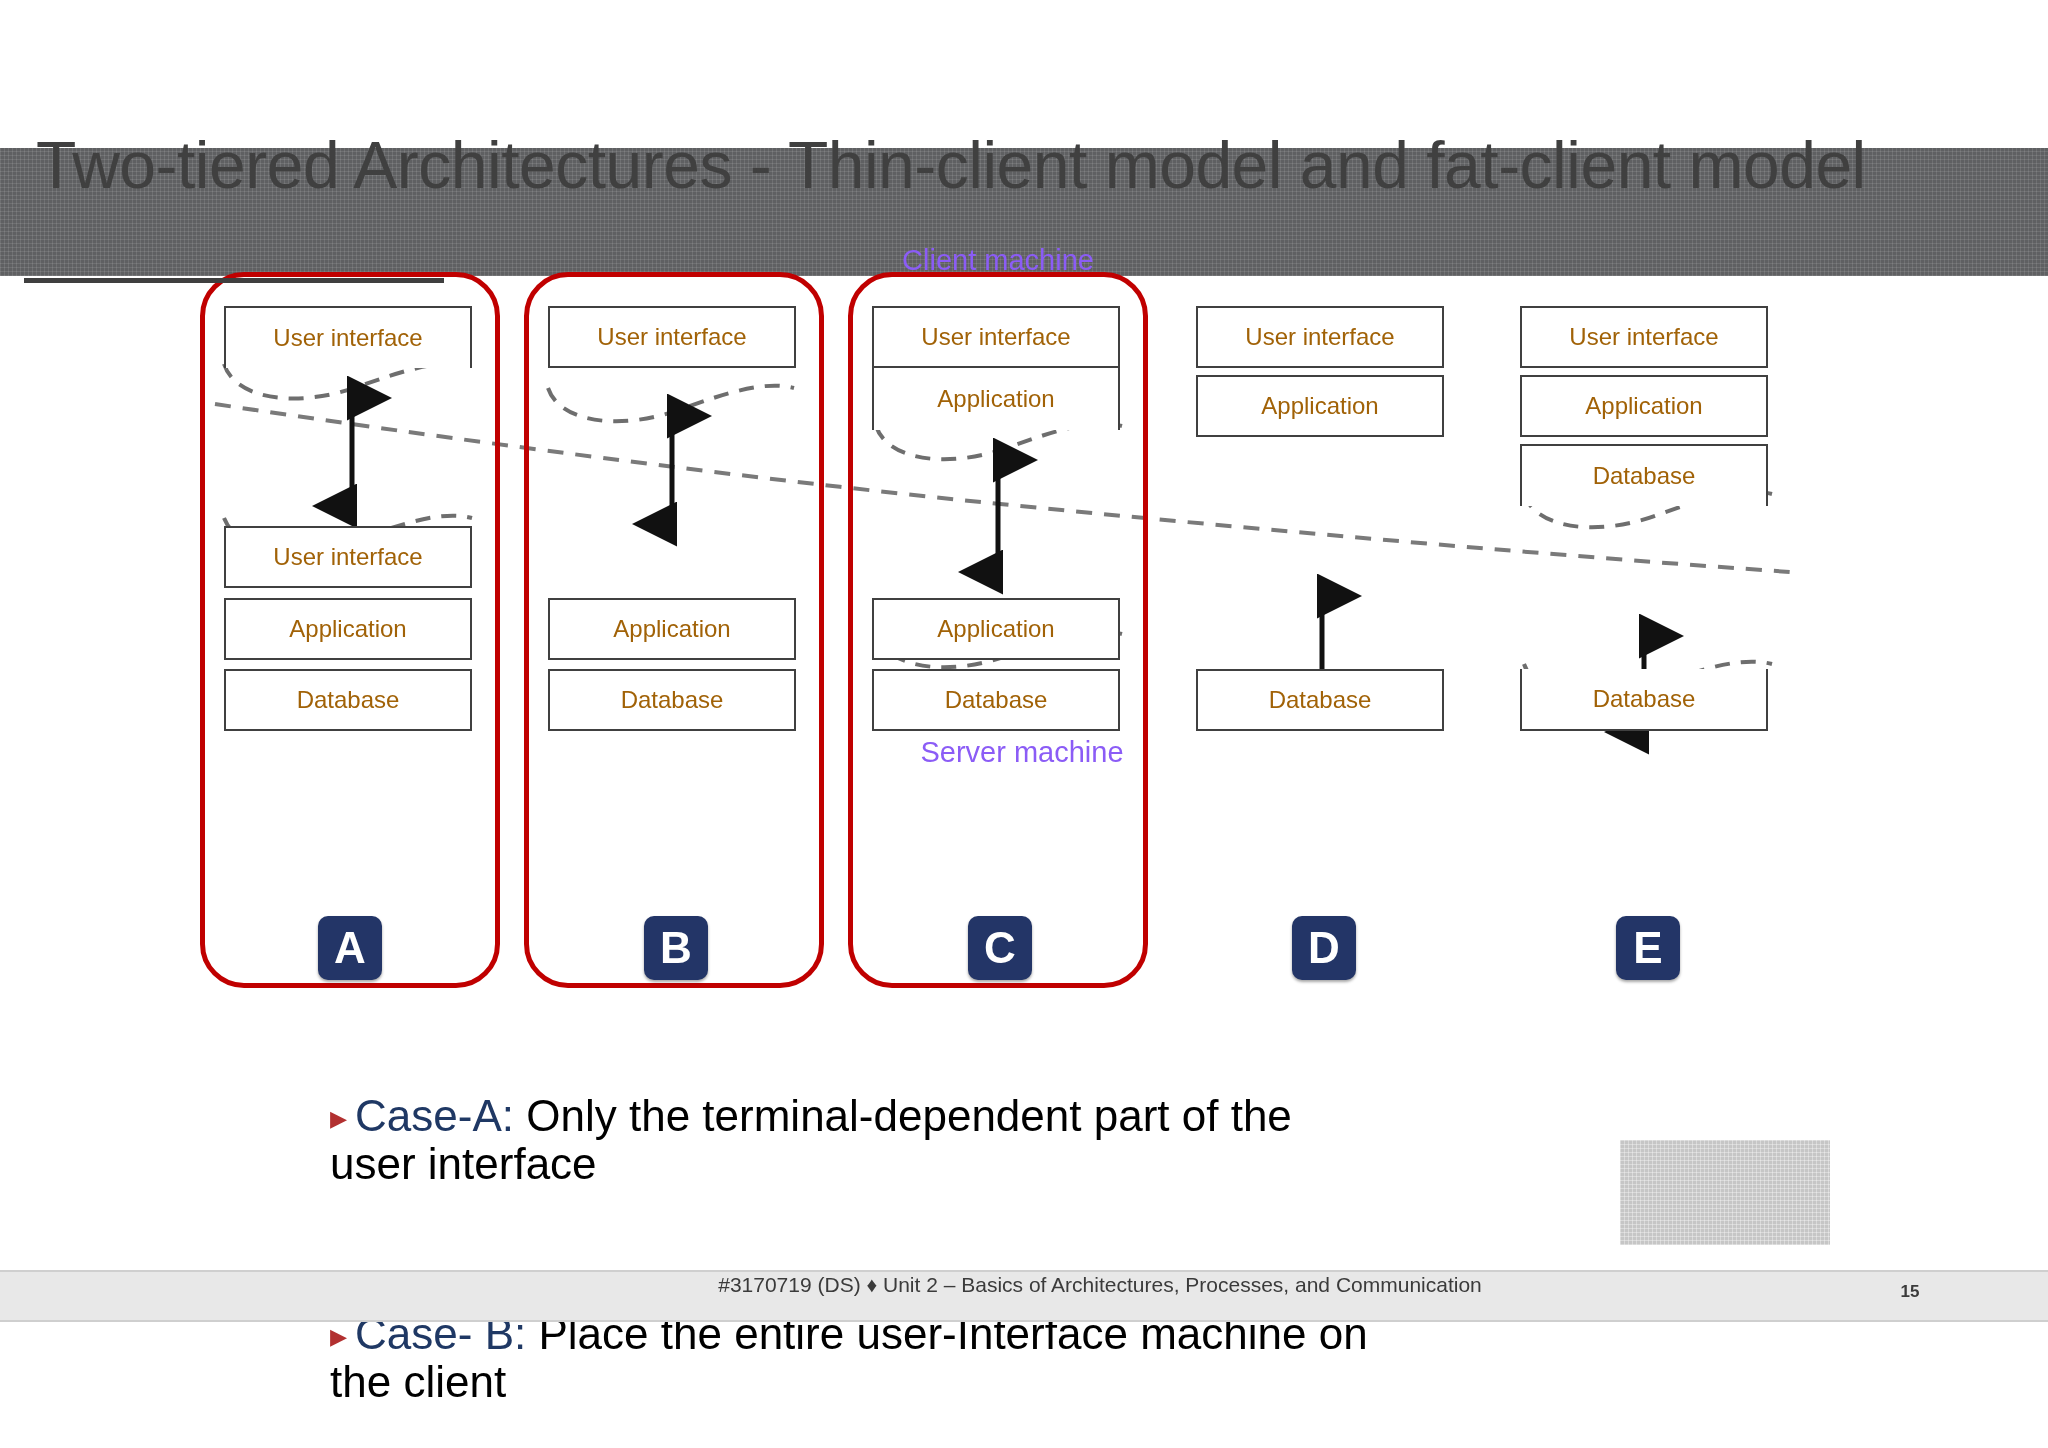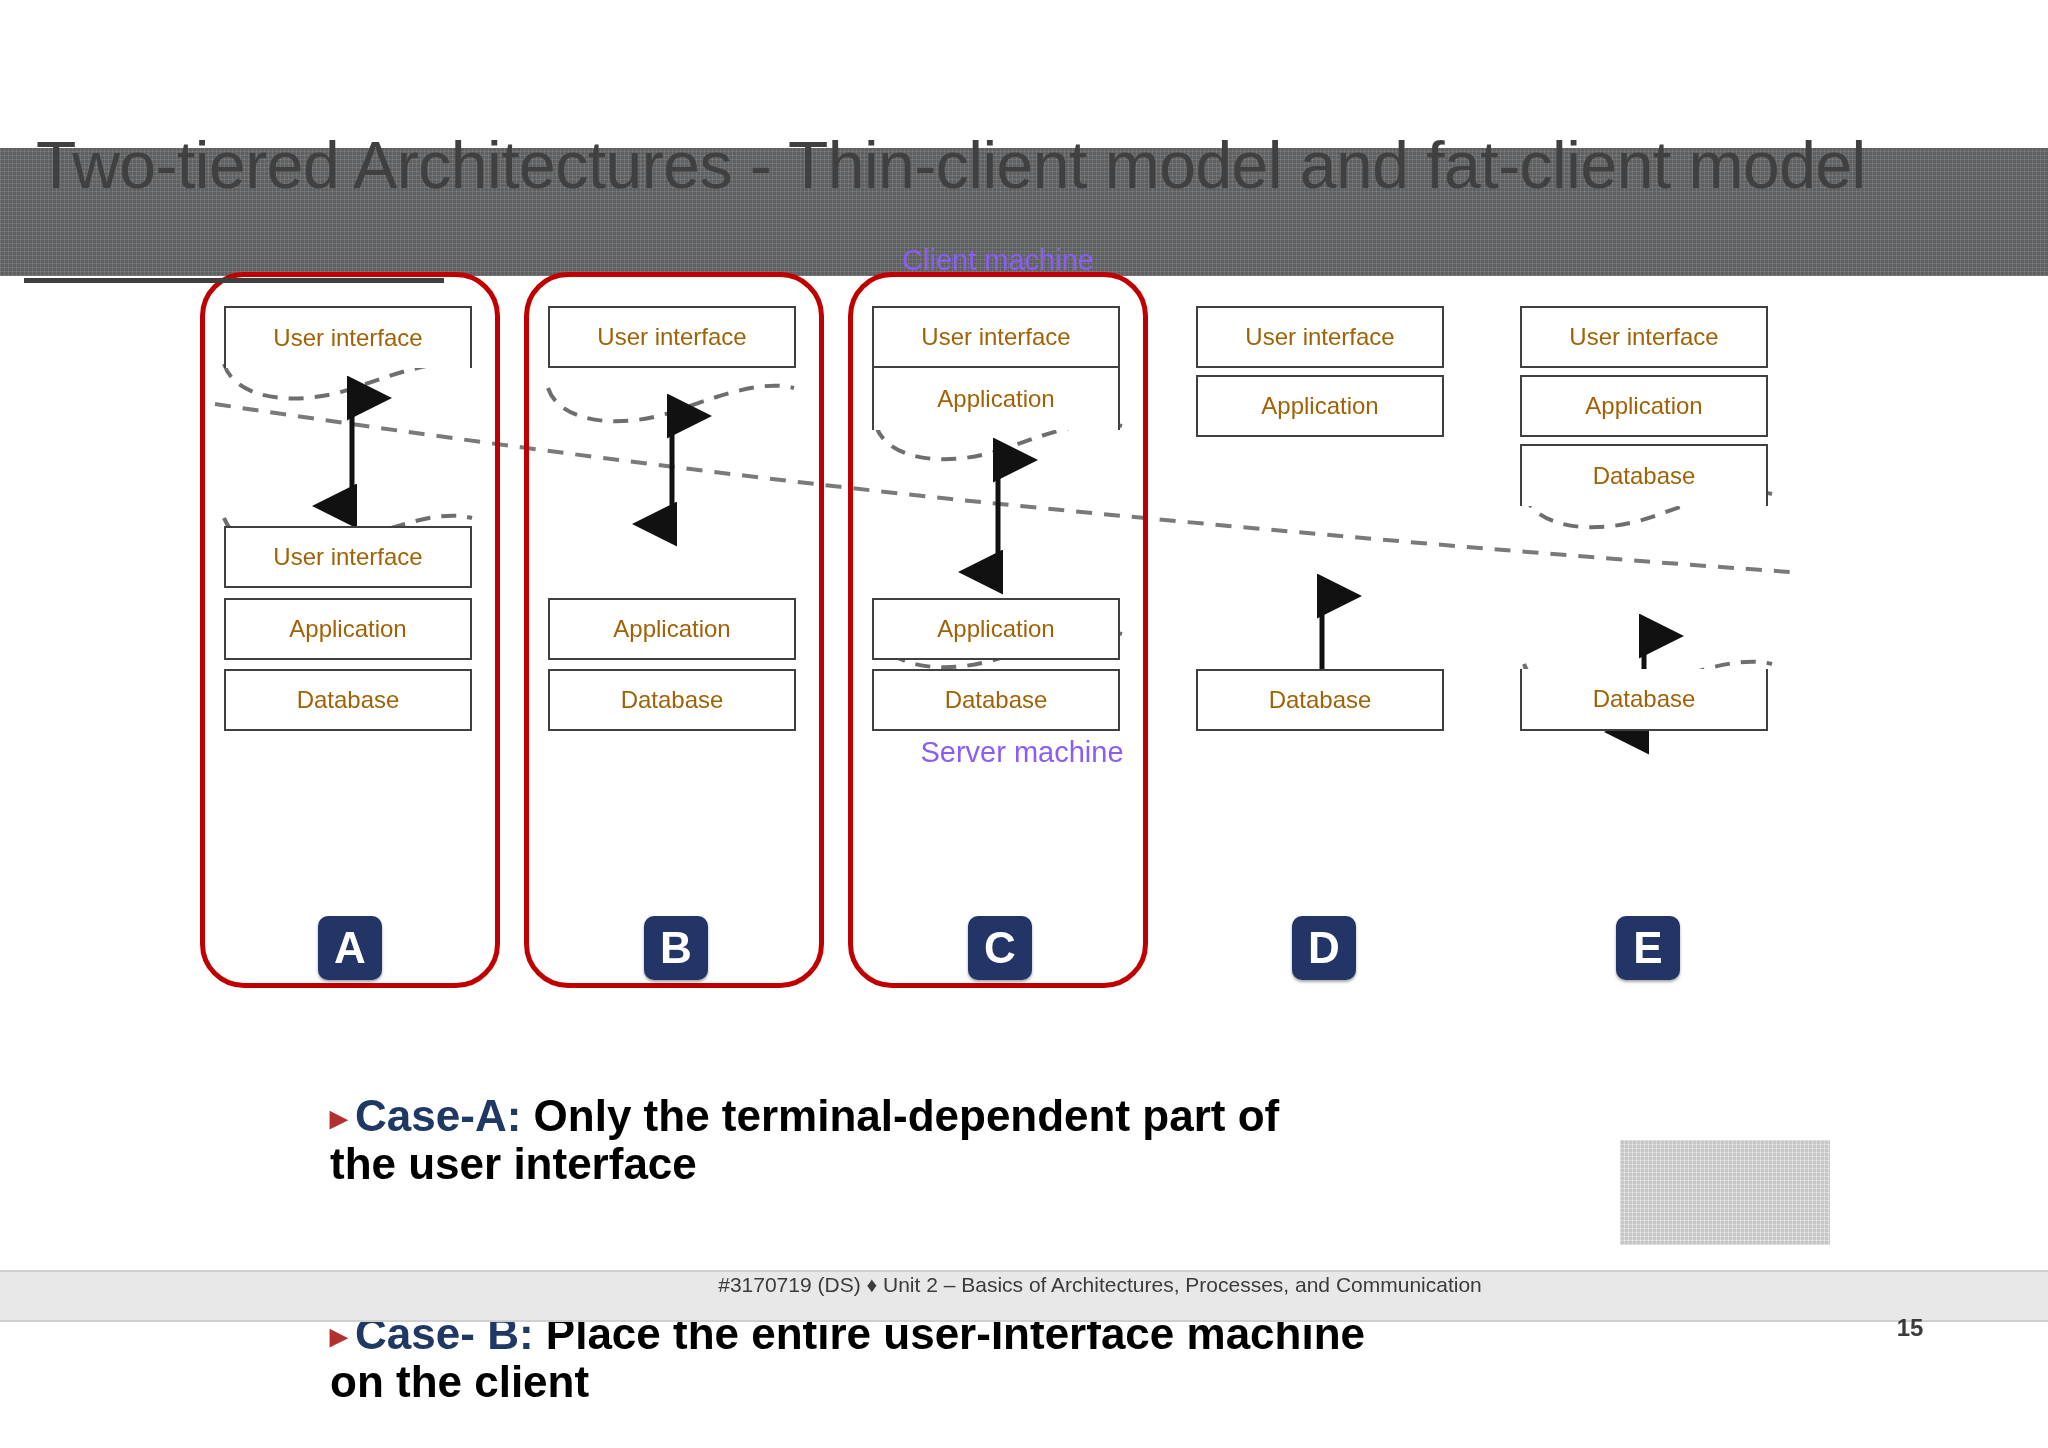--- a/index.html
+++ b/index.html
@@ -68,37 +68,37 @@
     display:flex;align-items:center;justify-content:center;
     box-shadow:0 2px 3px rgba(0,0,0,.35);
   }
 
   .svgoverlay{position:absolute;left:0;top:0;width:2048px;height:740px;pointer-events:none;}
 
   
   .bullets{position:absolute;left:0;top:1060px;width:2048px;}
   .bullet{
     position:absolute;
-    font-size:44px;color:#000;line-height:1.08;font-weight:bold;
+    font-size:44px;color:#000;line-height:1.08;
   }
   .bmark{color:#b23030;font-size:34px;margin-right:8px;vertical-align:2px;}
   .bkey{color:#1f3864;}
 
   
   .footer-band{
     position:absolute;left:0;top:1270px;width:2048px;height:48px;
     background:#e8e8e8;border-top:2px solid #cfcfcf;border-bottom:2px solid #cfcfcf;
   }
   .footer-text{
     position:absolute;left:690px;top:1272px;width:820px;
     text-align:center;font-size:21px;color:#3b3b3b;line-height:1.25;
   }
   .page-num{
     position:absolute;left:1880px;top:1282px;width:60px;text-align:center;
-    font-size:24px;font-weight:bold;color:#3b3b3b;margin-top:32px;
+    font-size:17px;font-weight:bold;color:#3b3b3b;
   }
   .gray-block{
     position:absolute;left:1620px;top:1140px;width:210px;height:105px;
     background:
       repeating-linear-gradient(0deg, rgba(255,255,255,.35) 0 1px, rgba(0,0,0,0) 1px 4px),
       repeating-linear-gradient(90deg, rgba(255,255,255,.35) 0 1px, rgba(0,0,0,0) 1px 4px),
       #c6c6c6;
   }
 </style>
 </head>

